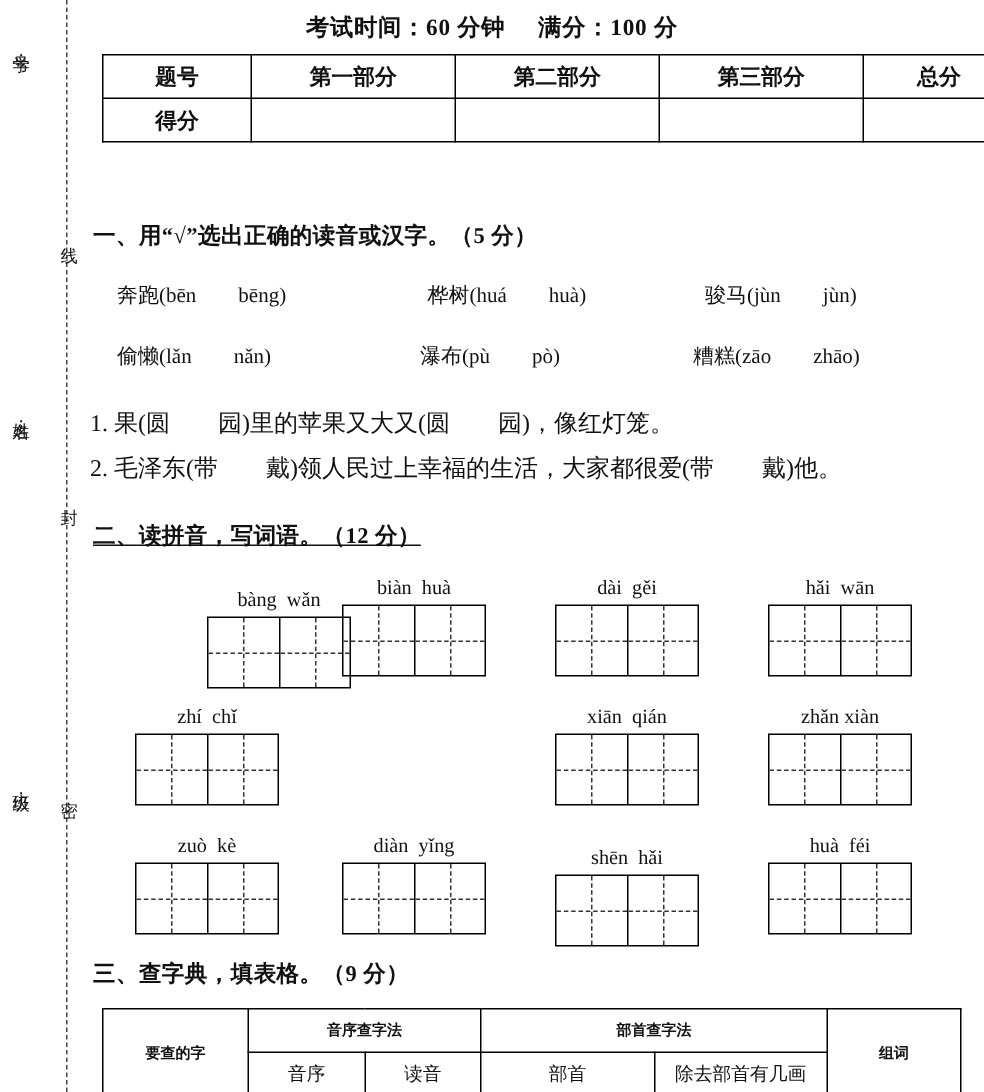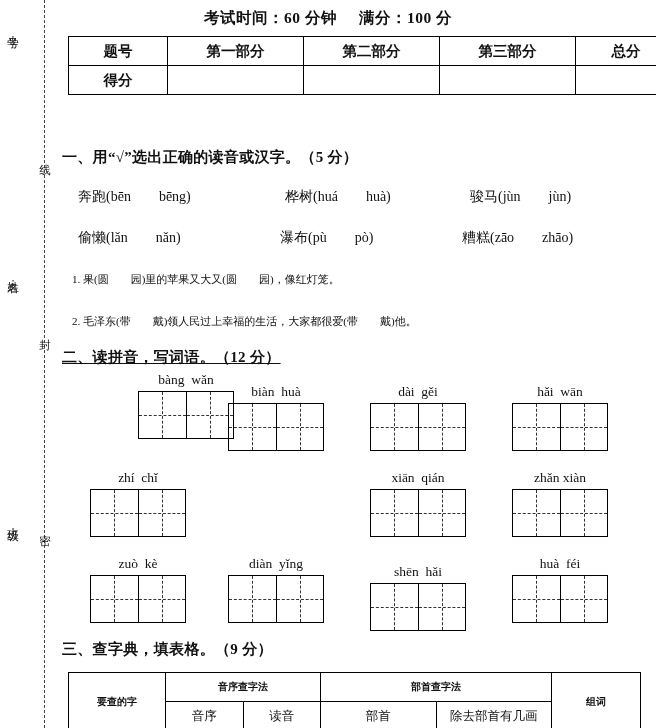--- a/index.html
+++ b/index.html
@@ -125,26 +125,26 @@
     font-size: 14px;
   }
   .choice-row span.cell {
     position: absolute;
     white-space: pre;
   }
   .r1 { top: 188px; }
   .r2 { top: 229px; }
   .sent {
     position: absolute;
-    left: 72px;
-    font-size: 11px;
+    left: 60px;
+    font-size: 16px;
     white-space: pre;
   }
   .s1 { top: 272px; }
-  .s2 { top: 302px; margin-top: 12px; }
+  .s2 { top: 302px; }
 
   
   .grid-group {
     position: absolute;
   }
   .grid-label {
     font-size: 13.5px;
     text-align: center;
     white-space: pre;
     margin-bottom: 3px;
@@ -248,21 +248,21 @@
     <span class="cell" style="left:78px;">偷懒(lǎn　　nǎn)</span>
     <span class="cell" style="left:280px;">瀑布(pù　　pò)</span>
     <span class="cell" style="left:462px;">糟糕(zāo　　zhāo)</span>
   </div>
 
   <div class="sent s1">1. 果(圆　　园)里的苹果又大又(圆　　园)，像红灯笼。</div>
   <div class="sent s2">2. 毛泽东(带　　戴)领人民过上幸福的生活，大家都很爱(带　　戴)他。</div>
 
   <div class="q-head q2">二、读拼音，写词语。（12 分）</div>
 
-  <div class="grid-group" style="left:90px; top:372px;padding-left:48px;">
+  <div class="grid-group" style="left:90px; top:392px;padding-left:48px;">
     <div class="grid-label">bàng  wǎn</div>
     <div class="tzg">
         <div class="cellbox">
           <div class="h"></div>
           <div class="v"></div>
         </div>
         <div class="cellbox">
           <div class="h"></div>
           <div class="v"></div>
         </div>

